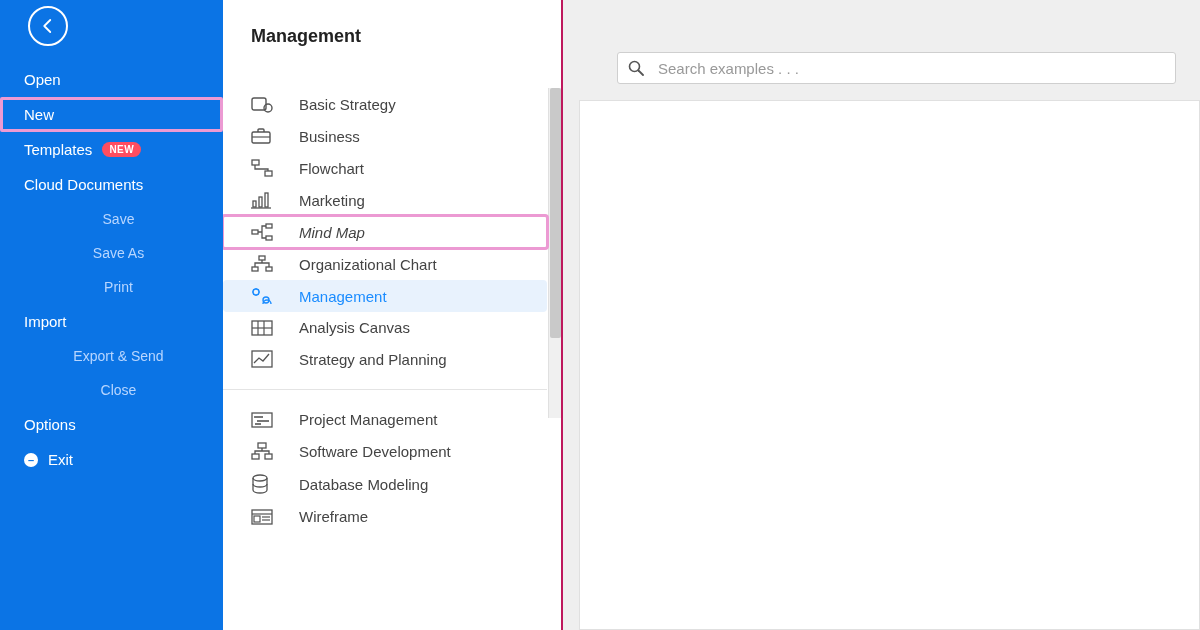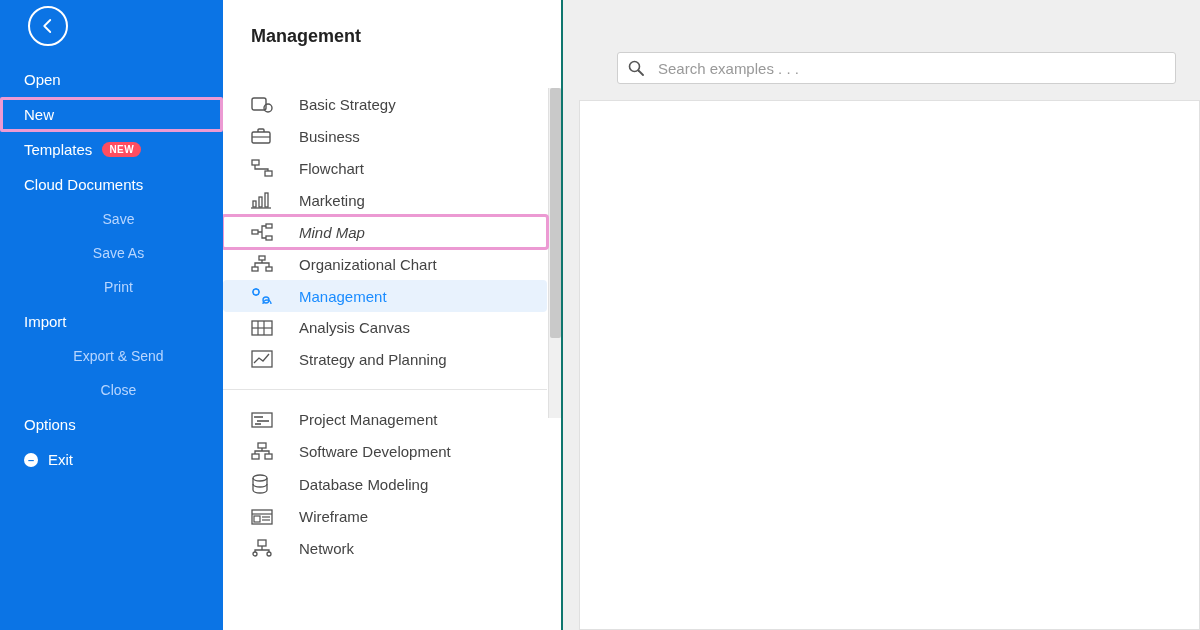--- a/index.html
+++ b/index.html
@@ -54,21 +54,21 @@
     display: inline-flex; align-items: center; justify-content: center;
     margin-right: 10px; font-size: 11px; font-weight: 700;
   }
 
   
   .categories {
     width: 340px;
     height: 100%;
     background: #ffffff;
     position: relative;
-    border-right: 2px solid #0f766e;
+    border-right: 2px solid #be185d;
   }
   .cat-header {
     padding: 26px 0 14px 28px;
     font-size: 18px;
     font-weight: 700;
     color: #222;
     background: #fff;
   }
   .cat-scroll {
     position: absolute;
@@ -360,31 +360,20 @@
               <rect x="1" y="1" width="20" height="14" stroke="#555" fill="none" stroke-width="1.3"></rect>
               <line x1="1" y1="5" x2="21" y2="5" stroke="#555" stroke-width="1.2"></line>
               <rect x="3" y="7" width="6" height="6" stroke="#555" fill="none" stroke-width="1.2"></rect>
               <line x1="11" y1="8" x2="19" y2="8" stroke="#555" stroke-width="1.2"></line>
               <line x1="11" y1="11" x2="19" y2="11" stroke="#555" stroke-width="1.2"></line>
             </svg>
           </span>
         <span class="lbl">Wireframe</span>
       </div>
 
-      <div class="cat-item">
-        <span class="ico">
-            <svg width="22" height="18" viewBox="0 0 22 18">
-              <rect x="7" y="1" width="8" height="6" stroke="#555" fill="none" stroke-width="1.3"></rect>
-              <circle cx="4" cy="15" r="2" stroke="#555" fill="none" stroke-width="1.3"></circle>
-              <circle cx="18" cy="15" r="2" stroke="#555" fill="none" stroke-width="1.3"></circle>
-              <path d="M11 7 V11 M4 13 V11 H18 V13" stroke="#555" fill="none" stroke-width="1.3"></path>
-            </svg>
-          </span>
-        <span class="lbl">Network</span>
-      </div>
 
     </div>
   </div>
 </div>
 
 <div class="preview">
   <div class="search-wrap">
     <span class="sico">
       <svg width="16" height="16" viewBox="0 0 16 16">
           <circle cx="6.5" cy="6.5" r="5" stroke="#555" fill="none" stroke-width="1.6"></circle>

